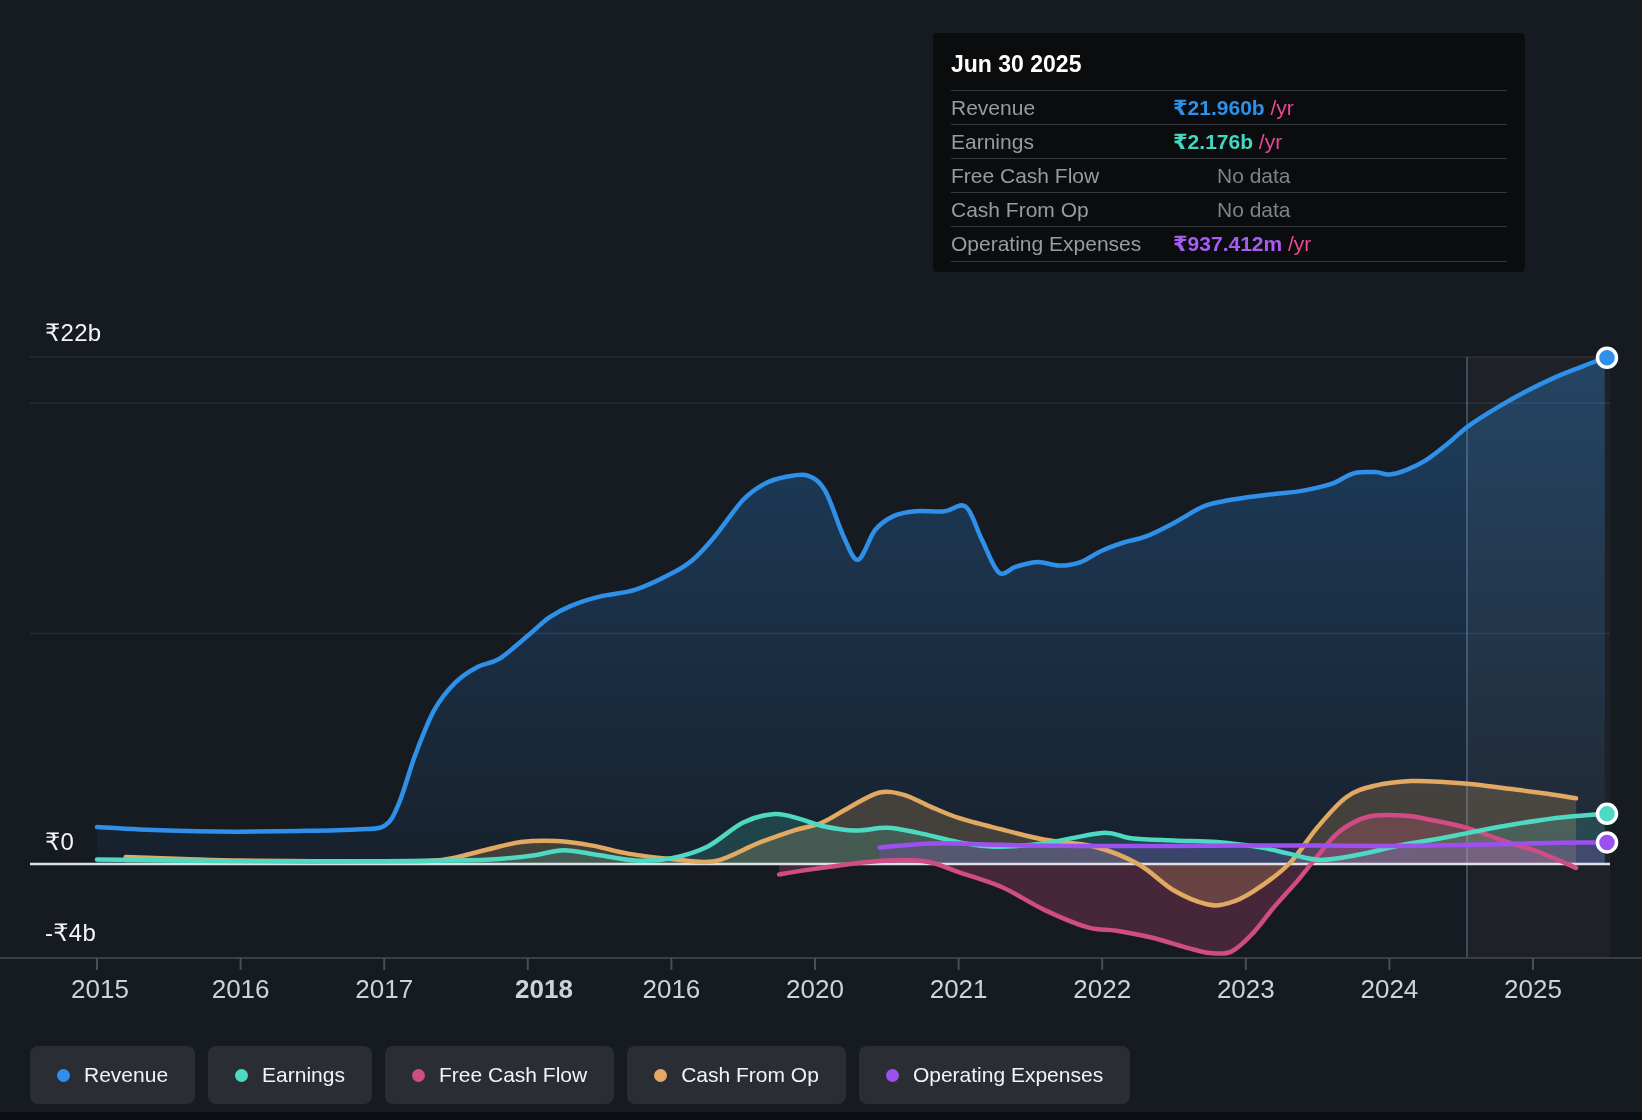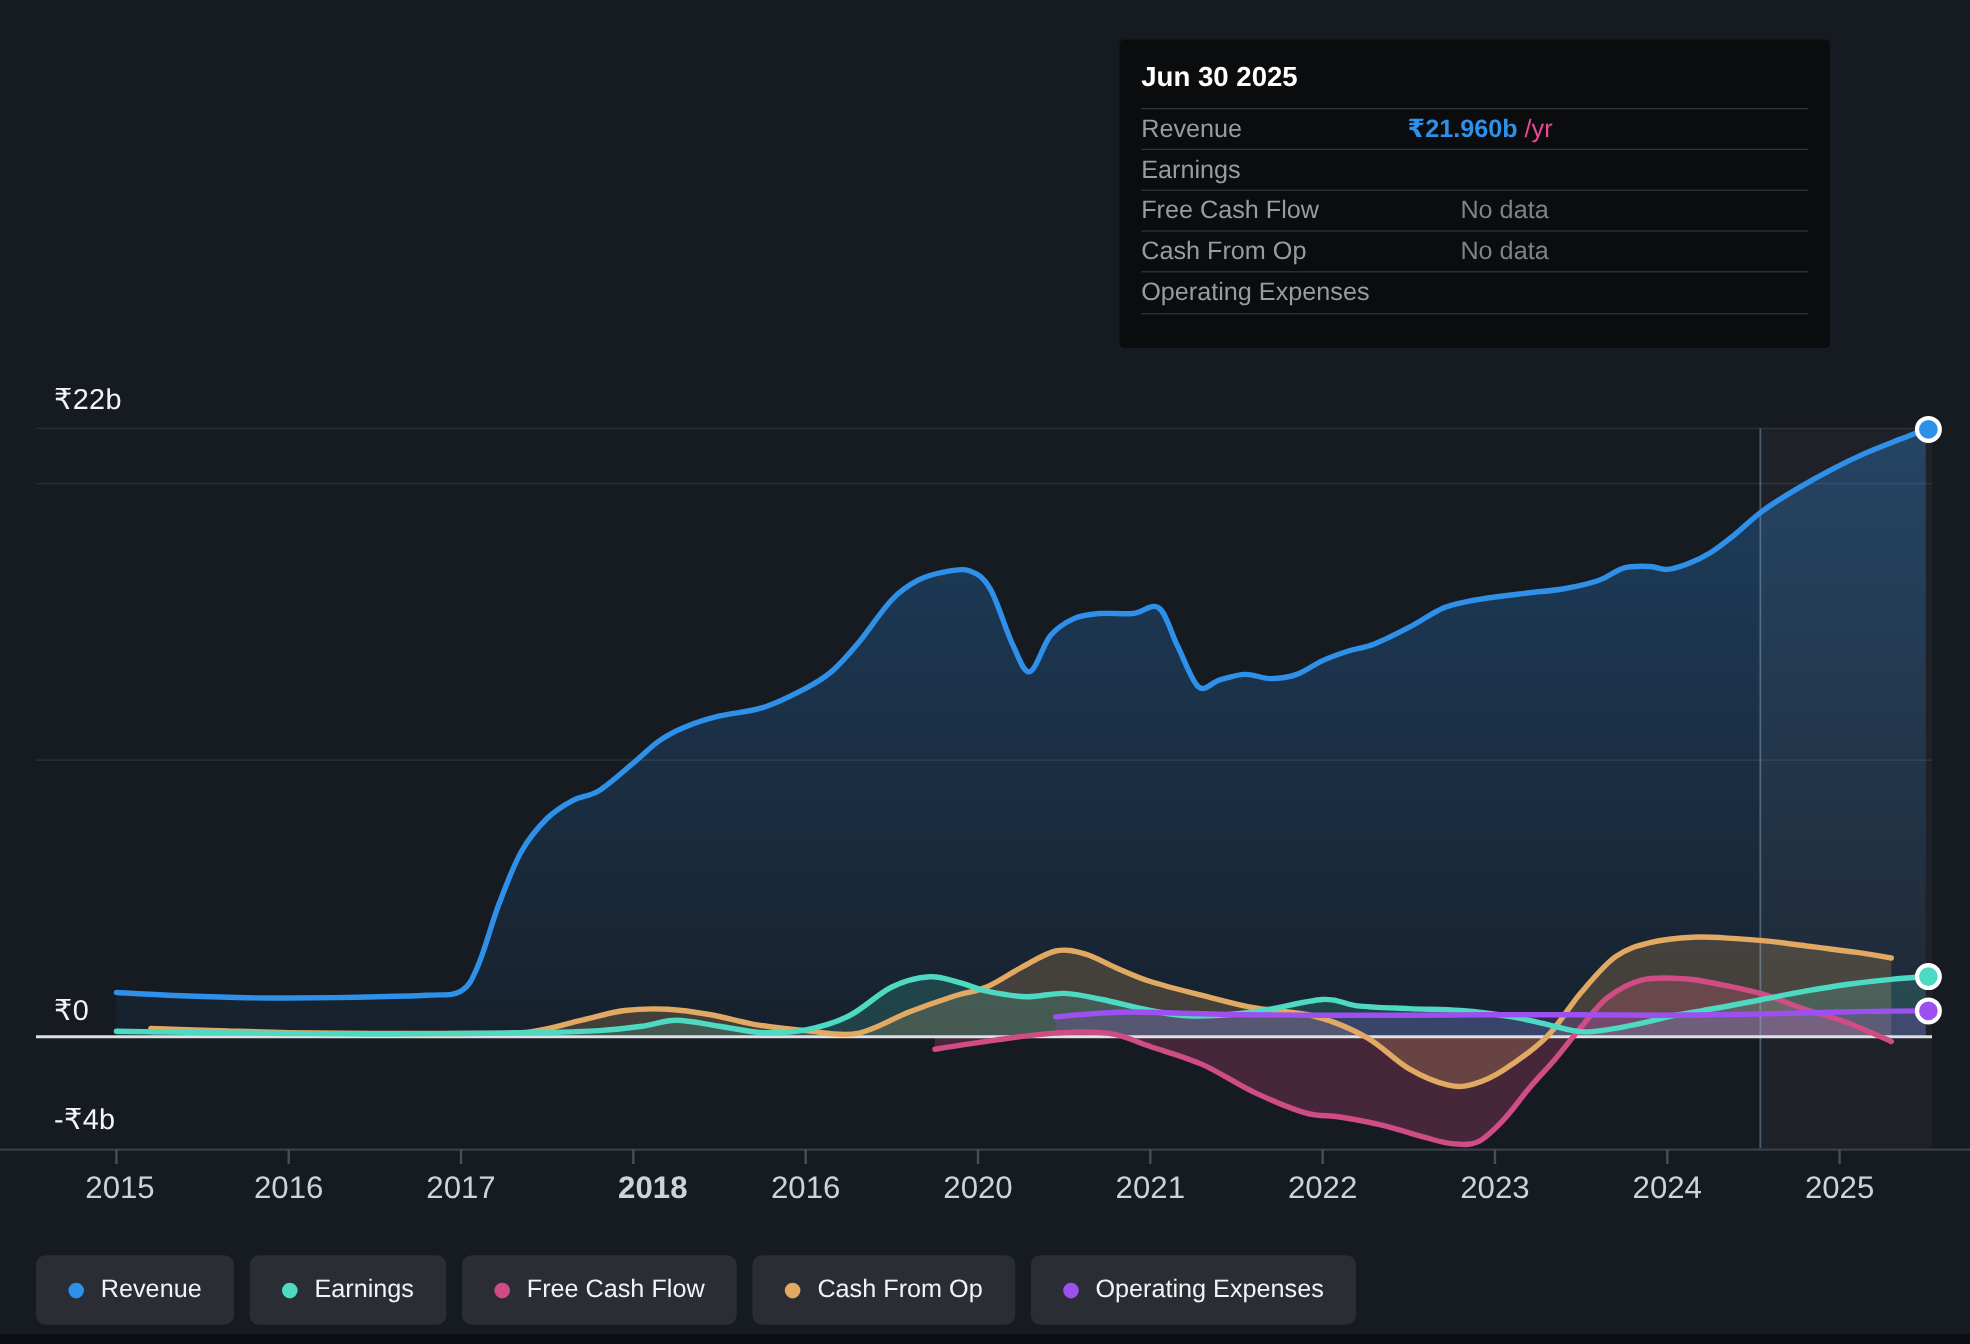--- a/index.html
+++ b/index.html
@@ -3,21 +3,21 @@
 <meta charset="utf-8">
 <style>
   html,body{margin:0;padding:0;background:#161a21;}
   body{font-family:"Liberation Sans","DejaVu Sans",sans-serif;}
   #stage{position:relative;width:1642px;height:1120px;background:#161a21;overflow:hidden;}
   #chart-svg{position:absolute;left:0;top:0;}
   .ylab{position:absolute;left:45px;color:#f2f4f6;font-size:24px;font-weight:500;letter-spacing:.3px;}
   .xlab{position:absolute;top:974px;width:120px;margin-left:-60px;text-align:center;color:#ced3d9;font-size:26px;}
   
   #tooltip{position:absolute;left:933px;top:33px;width:592px;background:#0a0c0e;border-radius:4px;
-           padding:10px 18px 24px 18px;box-sizing:border-box;z-index:5;}
+           padding:10px 18px 6px 18px;box-sizing:border-box;z-index:5;}
   #tooltip .tt-title{color:#ffffff;font-size:23px;font-weight:700;padding:8px 0 12px 0;}
   .tt-row{display:grid;grid-template-columns:222px 1fr;align-items:center;min-height:33px;font-size:21px;}
   .tt-row.divider{border-top:1px solid #33373d;}
   #tt-bottom{border-top:1px solid #33373d;height:4px;margin-top:1px;}
   .tt-label{color:#979ca3;}
   .tt-value{font-weight:700;text-align:center;}
   .tt-value.muted{font-weight:400;color:#7e838a;margin-left:44px;}
   .tt-suffix{color:#ec4899;font-weight:400;}
   
   #legend{position:absolute;left:30px;top:1046px;display:flex;gap:13px;}
@@ -91,31 +91,33 @@
 
   <div id="tooltip">
     <div class="tt-title">Jun 30 2025</div>
     <div id="tt-rows">
         <div class="tt-row divider">
           <div class="tt-label">Revenue</div>
           <div><span class="tt-value" style="color: rgb(46, 144, 232);">₹21.960b</span><span class="tt-suffix"> /yr</span></div>
         </div>
         <div class="tt-row divider">
           <div class="tt-label">Earnings</div>
+          <div><span class="tt-value" style="color: rgb(69, 214, 194);">₹2.176b</span><span class="tt-suffix"> /yr</span></div>
         </div>
         <div class="tt-row divider">
           <div class="tt-label">Free Cash Flow</div>
           <div><span class="tt-value muted" style="color: rgb(126, 131, 138);">No data</span><span class="tt-suffix"></span></div>
         </div>
         <div class="tt-row divider">
           <div class="tt-label">Cash From Op</div>
           <div><span class="tt-value muted" style="color: rgb(126, 131, 138);">No data</span><span class="tt-suffix"></span></div>
         </div>
         <div class="tt-row divider">
           <div class="tt-label">Operating Expenses</div>
+          <div><span class="tt-value" style="color: rgb(167, 92, 244);">₹937.412m</span><span class="tt-suffix"> /yr</span></div>
         </div>
       </div>
     <div id="tt-bottom"></div>
   </div>
 
   <div id="legend">
       <div class="pill">
         <span class="dot" style="background: rgb(46, 144, 232);"></span>
         <span>Revenue</span>
       </div>

